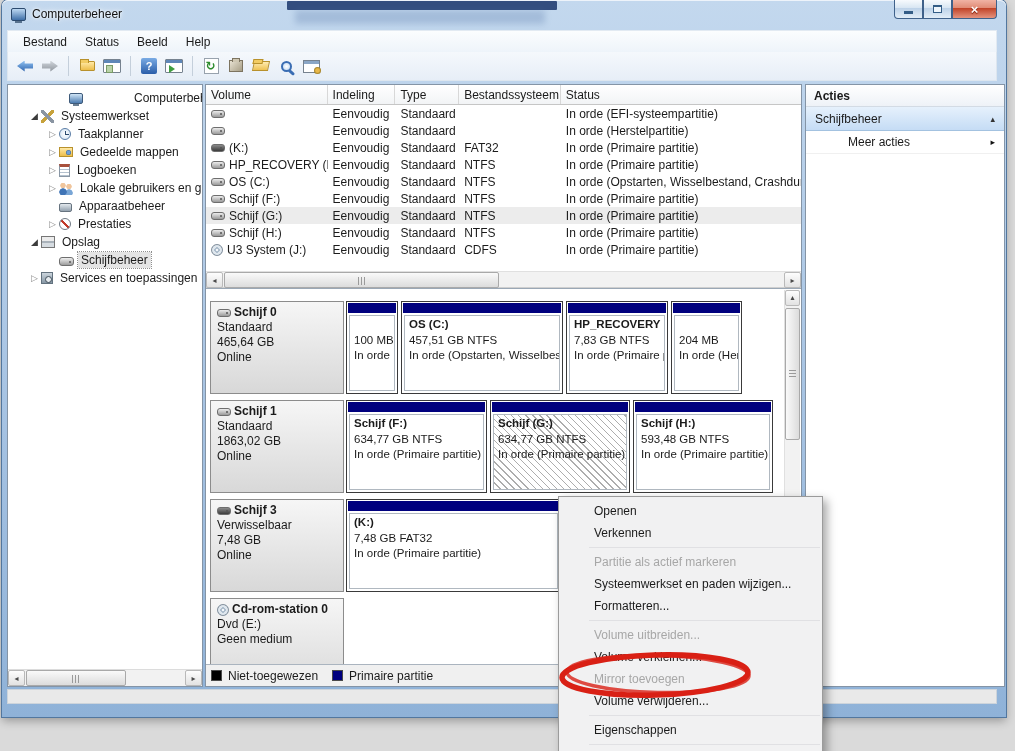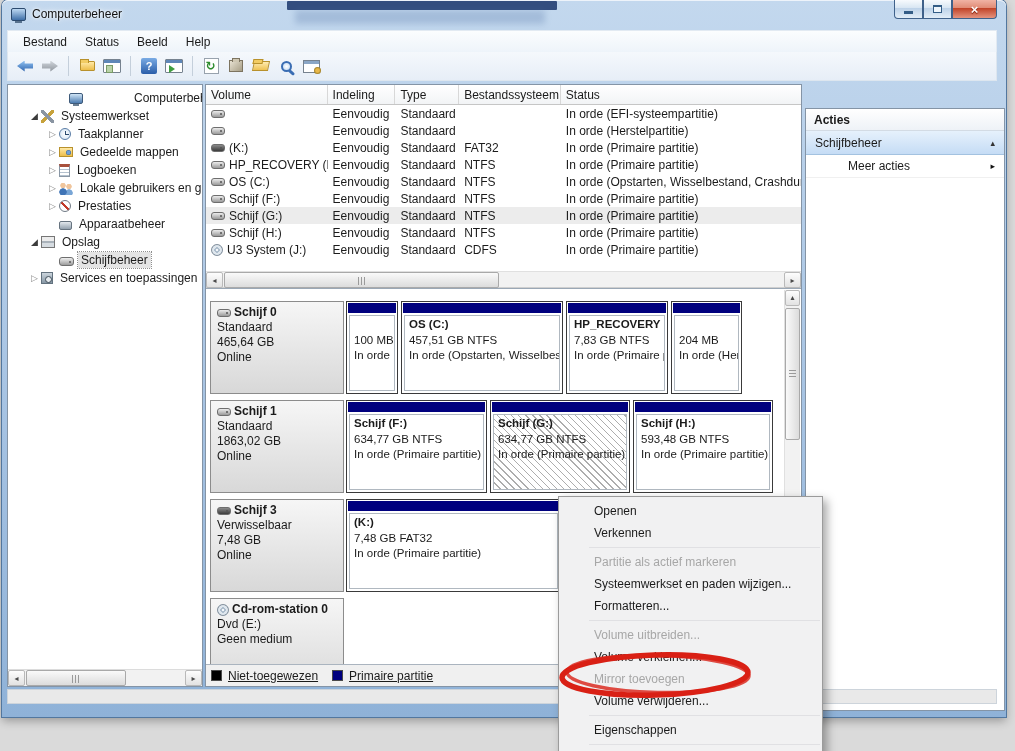--- a/index.html
+++ b/index.html
@@ -165,27 +165,27 @@
 .vscrollbar { position:absolute; right:1px; top:1px; bottom:1px; width:16px; background:#f2f2f2; border-left:1px solid #e0e0e0; }
 .vsb-btn { position:absolute; left:0; width:15px; height:16px; background:linear-gradient(#fdfdfd,#e2e2e2);
   border:1px solid #b9b9b9; border-radius:2px; font-size:8px; color:#4a4a4a; text-align:center; line-height:14px; }
 .vsb-btn.up { top:0; } .vsb-btn.up::before { content:"\25B4"; }
 .vsb-btn.down { bottom:0; } .vsb-btn.down::before { content:"\25BE"; }
 .vsb-thumb { position:absolute; left:0; top:18px; width:15px; height:132px;
   background:linear-gradient(90deg,#fafafa,#dcdcdc); border:1px solid #a9a9a9; border-radius:2px; }
 .vsb-grip { position:absolute; top:50%; left:3px; right:3px; height:8px; transform:translateY(-50%);
   background:repeating-linear-gradient(#9a9a9a 0 1px,transparent 1px 3px); }
 
-.legend { height:22px; background:#f0f0f0; border-top:1px solid #aab4bf; display:flex; align-items:center; padding-left:5px; gap:6px;text-decoration:underline; }
+.legend { height:22px; background:#f0f0f0; border-top:1px solid #aab4bf; display:flex; align-items:center; padding-left:5px; gap:6px; }
 .legend-swatch { width:11px; height:11px; border:1px solid #4a4a4a; flex:0 0 11px; }
 .legend-swatch.black { background:#000000; }
 .legend-swatch.navy { background:#00007e; margin-left:8px; }
 
 
-.actions-pane { left:805px; top:84px; width:200px; height:603px; overflow:hidden;margin-top:24px; }
+.actions-pane { left:805px; top:84px; width:200px; height:603px; overflow:hidden; }
 .actions-header { height:22px; font-weight:bold; padding:4px 8px 0 8px;
   background:linear-gradient(#ffffff,#eef2f7); border-bottom:1px solid #d3dbe4; }
 .actions-group { height:24px; display:flex; align-items:center; padding:0 9px;
   background:linear-gradient(#e6f1fc,#c5dcf5); border-bottom:1px solid #a3c2e0; }
 .actions-group .chev { margin-left:auto; font-size:9px; color:#333; }
 .chev-up::before { content:"\25B4"; }
 .actions-more { height:23px; display:flex; align-items:center; padding:0 9px 0 42px; border-bottom:1px solid #f0f0f0; }
 .actions-more .chev { margin-left:auto; font-size:9px; color:#111; }
 .chev-right::before { content:"\25B8"; }
 
@@ -302,28 +302,28 @@
       <span class="expander closed"></span>
       <span class="ti ti-log"></span>
       <span class="tlabel nowrap">Logboeken</span>
     </div>
     <div class="trow lv2">
       <span class="expander closed"></span>
       <span class="ti ti-users"></span>
       <span class="tlabel nowrap">Lokale gebruikers en gr</span>
     </div>
     <div class="trow lv2">
+      <span class="expander"></span>
+      <span class="ti ti-device"></span>
+      <span class="tlabel nowrap">Apparaatbeheer</span>
+    </div>
+    <div class="trow lv2">
       <span class="expander closed"></span>
       <span class="ti ti-performance"></span>
       <span class="tlabel nowrap">Prestaties</span>
-    </div>
-    <div class="trow lv2">
-      <span class="expander"></span>
-      <span class="ti ti-device"></span>
-      <span class="tlabel nowrap">Apparaatbeheer</span>
     </div>
     <div class="trow lv1">
       <span class="expander open"></span>
       <span class="ti ti-storage"></span>
       <span class="tlabel nowrap">Opslag</span>
     </div>
     <div class="trow lv2">
       <span class="expander"></span>
       <span class="ti ti-disk"></span>
       <span class="tlabel sel nowrap">Schijfbeheer</span>

